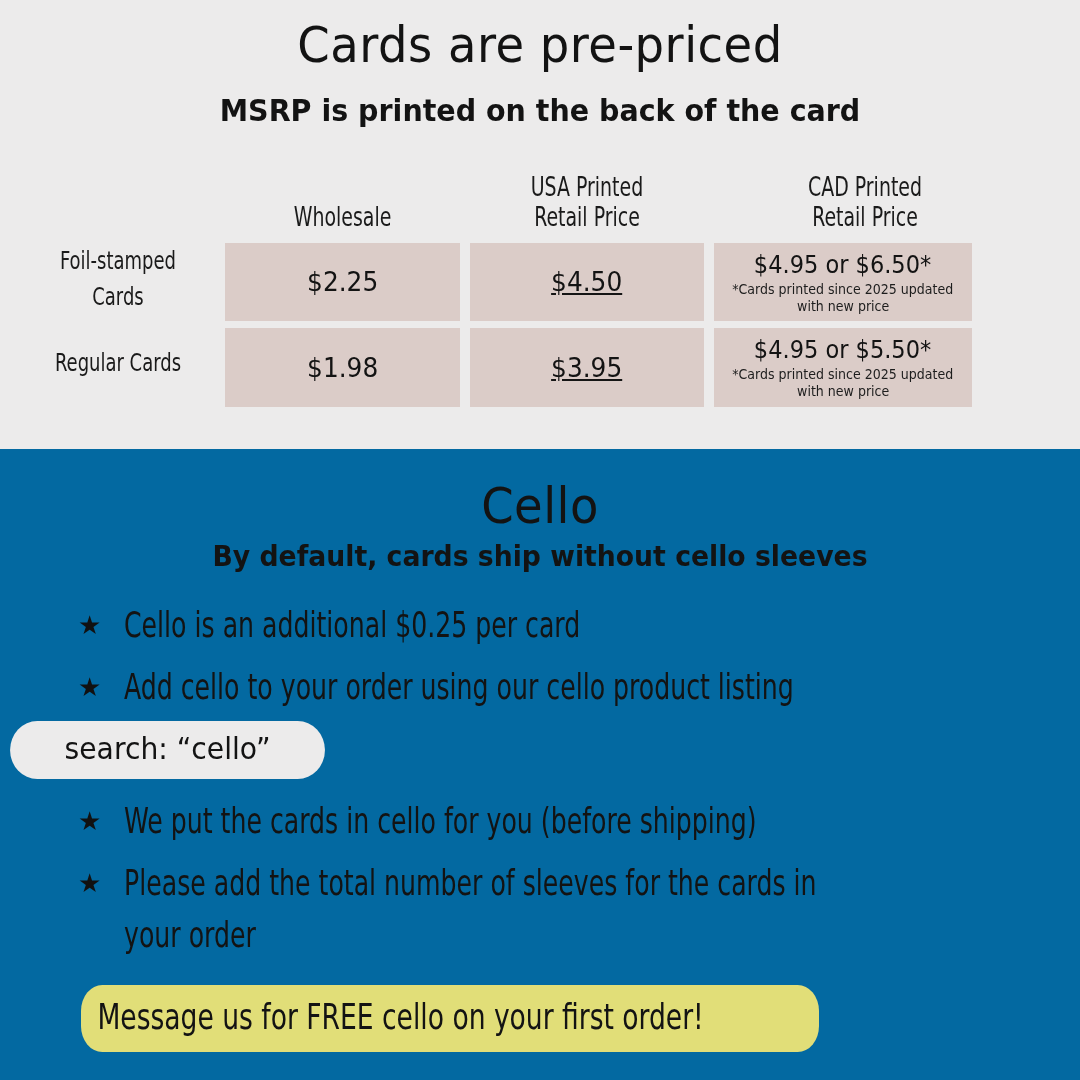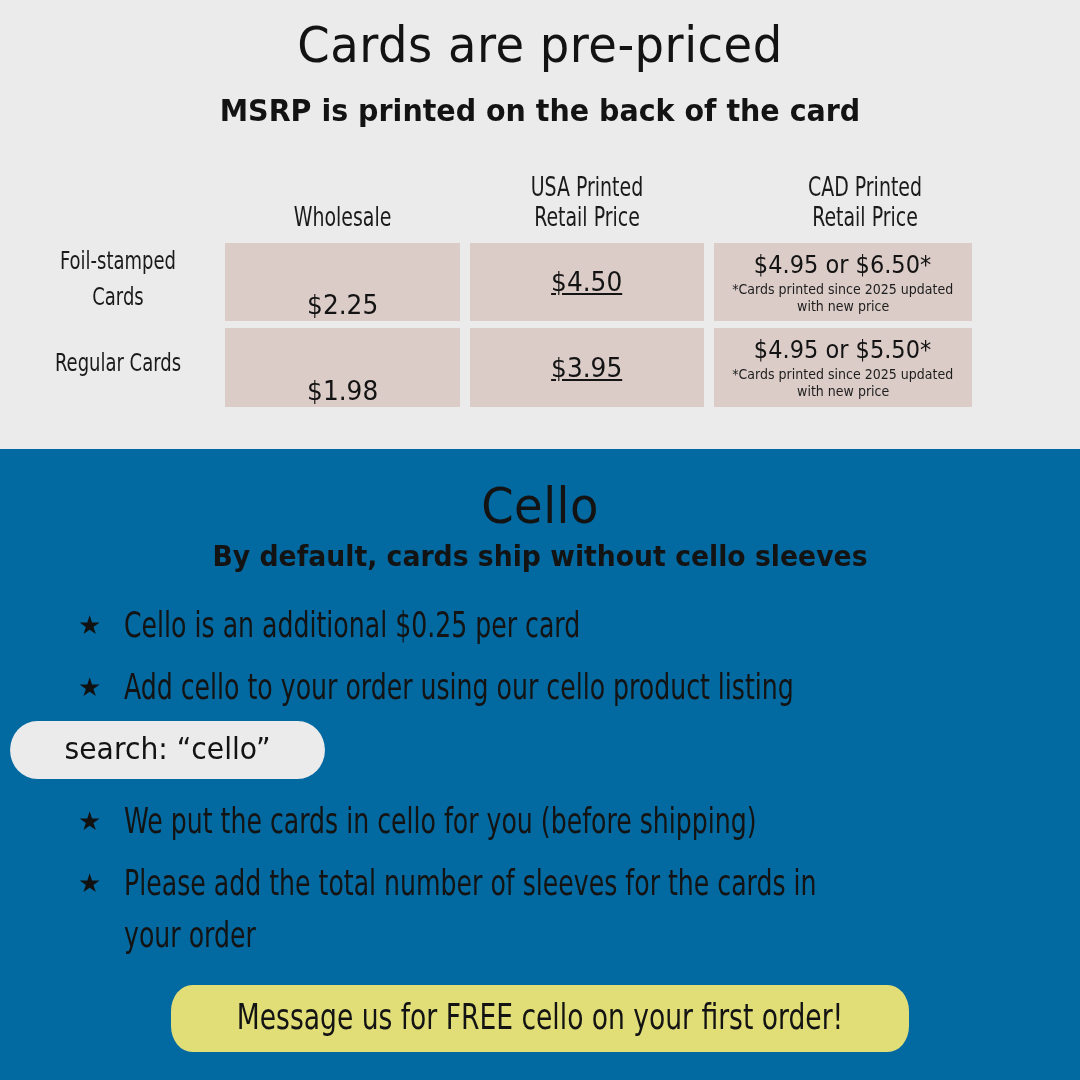--- a/index.html
+++ b/index.html
@@ -104,21 +104,21 @@
     align-items: center;
     justify-content: center;
     text-align: center;
   }
 
   
   .cell.r1 { top: 83px;  height: 78px; }
   
   .cell.r2 { top: 168px; height: 79px; }
 
-  .cell.c1 { left: 225px; width: 235px; justify-content: flex-end; }
+  .cell.c1 { left: 225px; width: 235px; }
   .cell.c2 { left: 470px; width: 234px; text-decoration: underline; }
   .cell.c3 { left: 714px; width: 258px; text-align: right; }
 
   .price {
     font-family: "DejaVu Sans", sans-serif;
     font-weight: 400;
     font-size: 27px;
     line-height: 32px;
     color: #131313;
     transform: scaleX(0.92);
@@ -227,21 +227,20 @@
     line-height: 38px;
     color: #131313;
     transform: scaleX(0.94);
   }
 
   .cta-wrap {
     position: absolute;
     left: 0;
     top: 536px;
     width: 1080px;
-    text-align: center;
   }
   .cta-button {
     display: inline-block;
     background: #e1de78;
     border-radius: 26px;
     width: 900px;
     padding: 10px 20px 13px;
     font-family: "DejaVu Sans Condensed", "DejaVu Sans", sans-serif;
     font-weight: 400;
     font-size: 36px;

